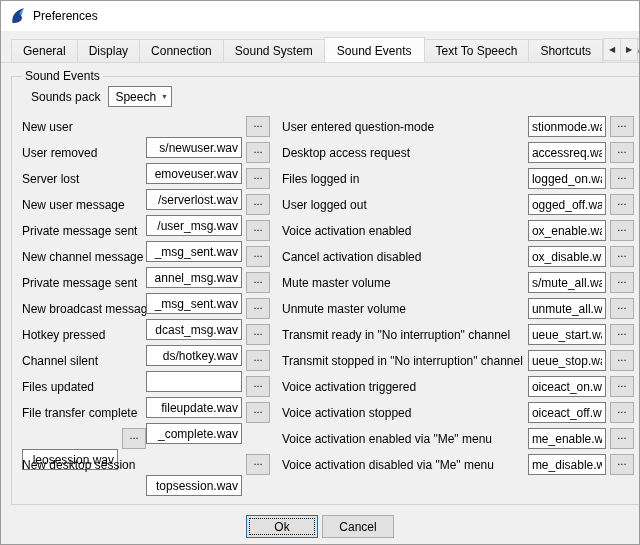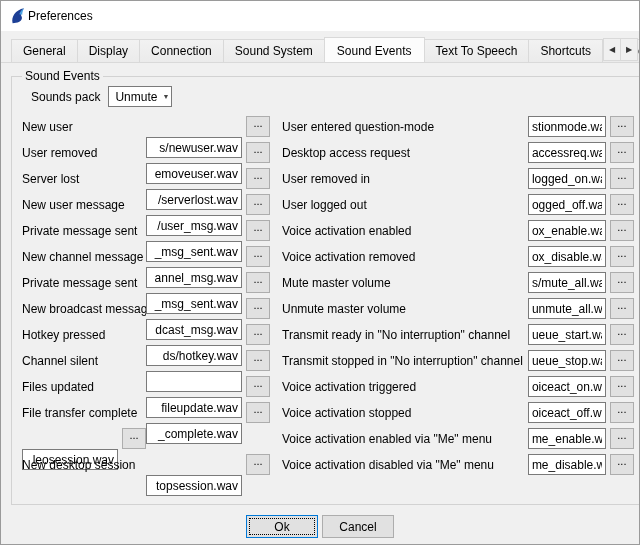--- a/index.html
+++ b/index.html
@@ -7,21 +7,21 @@
   .window {
     width:640px; height:545px;
     background:#f0f0f0;
     border:1px solid #9a9a9a;
     font-family:"Liberation Sans","DejaVu Sans",sans-serif;
     font-size:12px; color:#000;
     position:relative; overflow:hidden;
   }
   .titlebar {
     height:30px; background:#ffffff;
-    display:flex; align-items:center; gap:1px;
+    display:flex; align-items:center; gap:6px;
     padding-left:8px;
   }
   .titlebar .title { font-size:12px; }
   .app-icon { width:18px; height:18px; display:inline-flex; }
 
   
   .tabbar {
     position:relative; height:32px;
     display:flex; align-items:flex-end;
     padding:0 36px 0 10px;
@@ -137,21 +137,21 @@
     </div>
   </div>
 
   <div class="content">
     <fieldset class="groupbox">
       <legend>Sound Events</legend>
 
       <div class="soundpack-row">
         <span>Sounds pack</span>
         <div class="combobox">
-          <span>Unmute</span>
+          <span>Speech</span>
           <span class="arrow">▼</span>
         </div>
       </div>
 
       <div class="columns">
 
         <div class="col left">
           <div class="row">
             <span class="row-label">New user</span>
             <input class="row-input" value="s/newuser.wav" style="">
@@ -228,36 +228,36 @@
             <span class="row-label">User entered question-mode</span>
             <input class="row-input" value="stionmode.wav" style="">
             <button class="browse-btn">...</button>
           </div>
           <div class="row">
             <span class="row-label">Desktop access request</span>
             <input class="row-input" value="accessreq.wav" style="">
             <button class="browse-btn">...</button>
           </div>
           <div class="row">
-            <span class="row-label">User removed in</span>
+            <span class="row-label">Files logged in</span>
             <input class="row-input" value="logged_on.wav" style="">
             <button class="browse-btn">...</button>
           </div>
           <div class="row">
             <span class="row-label">User logged out</span>
             <input class="row-input" value="ogged_off.wav" style="">
             <button class="browse-btn">...</button>
           </div>
           <div class="row">
             <span class="row-label">Voice activation enabled</span>
             <input class="row-input" value="ox_enable.wav" style="">
             <button class="browse-btn">...</button>
           </div>
           <div class="row">
-            <span class="row-label">Voice activation removed</span>
+            <span class="row-label">Cancel activation disabled</span>
             <input class="row-input" value="ox_disable.wav" style="">
             <button class="browse-btn">...</button>
           </div>
           <div class="row">
             <span class="row-label">Mute master volume</span>
             <input class="row-input" value="s/mute_all.wav" style="">
             <button class="browse-btn">...</button>
           </div>
           <div class="row">
             <span class="row-label">Unmute master volume</span>

